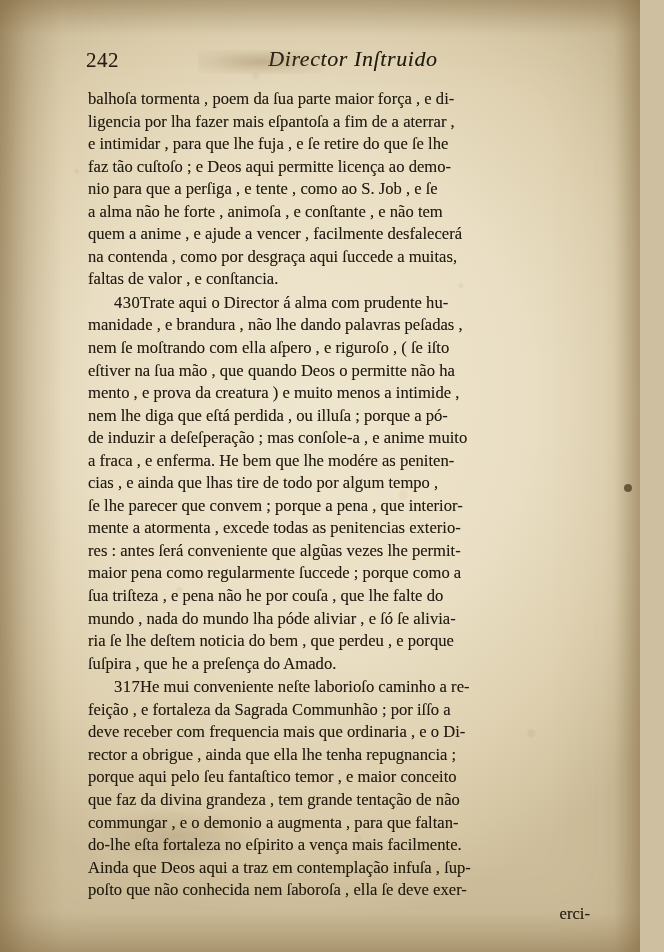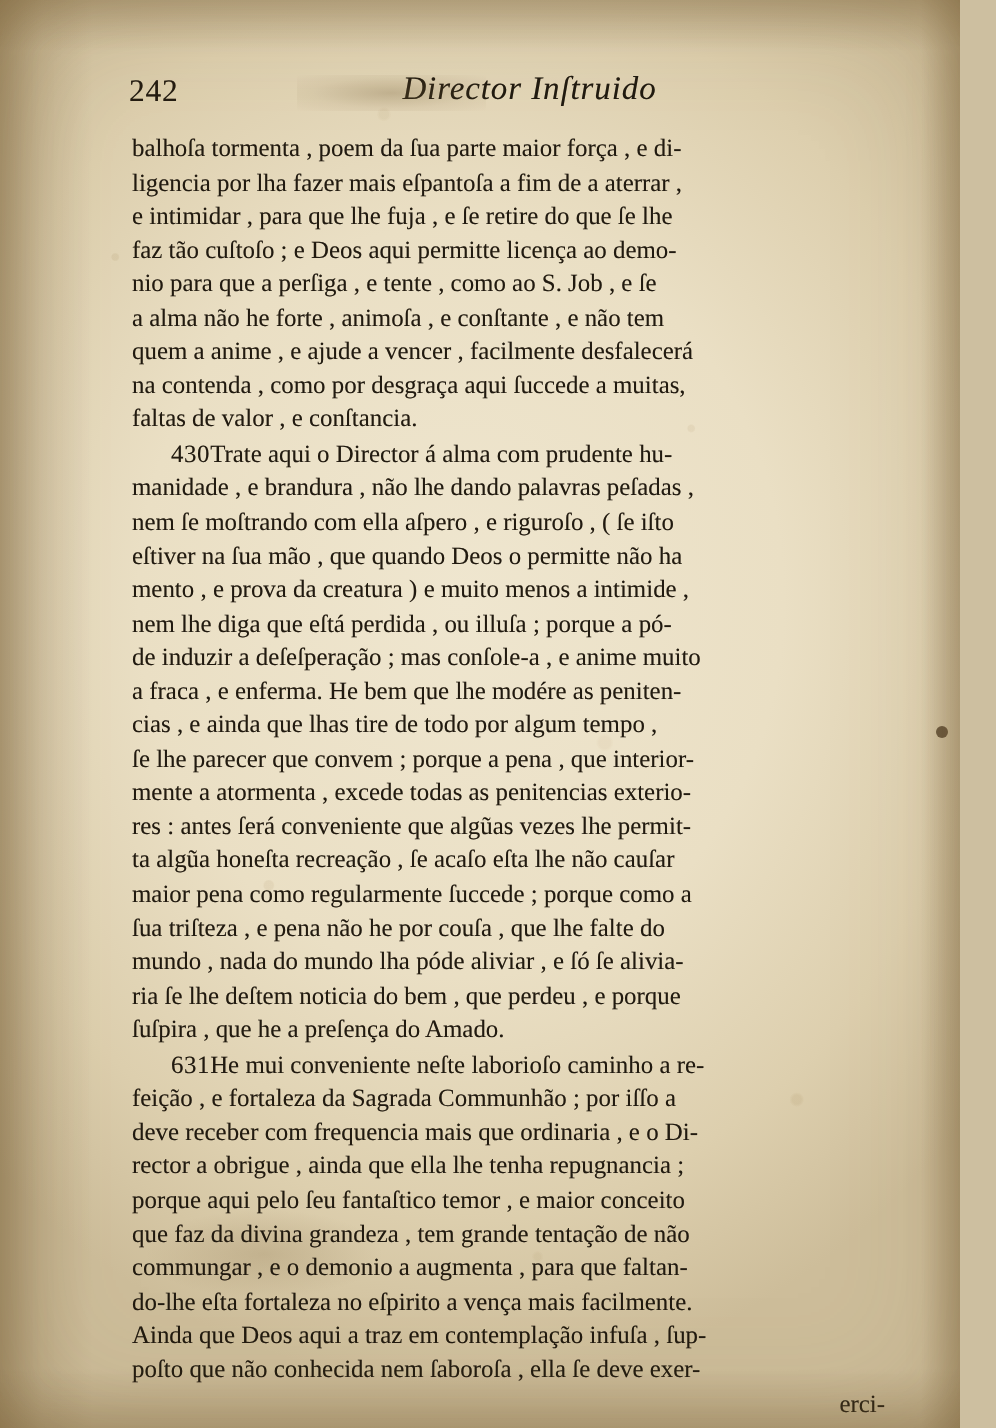--- a/index.html
+++ b/index.html
@@ -252,40 +252,37 @@
       <span class="just">
           <span>ſe lhe parecer que convem ; porque a pena , que interior-</span>
         </span>
       <span class="just">
           <span>mente a atormenta , excede todas as penitencias exterio-</span>
         </span>
       <span class="just">
           <span>res : antes ſerá conveniente que algũas vezes lhe permit-</span>
         </span>
       <span class="just">
-          <span>ta algũa honeſta recreação , ſe acaſo eſta lhe não cauſar</span>
-        </span>
-      <span class="just">
           <span>maior pena como regularmente ſuccede ; porque como a</span>
         </span>
       <span class="just">
           <span>ſua triſteza , e pena não he por couſa , que lhe falte do</span>
         </span>
       <span class="just">
           <span>mundo , nada do mundo lha póde aliviar , e ſó ſe alivia-</span>
         </span>
       <span class="just">
           <span>ria ſe lhe deſtem noticia do bem , que perdeu , e porque</span>
         </span>
       <span class="line">ſuſpira , que he a preſença do Amado.</span>
     </p>
 
     <p class="para">
       <span class="just">
-        <span><span class="indent"></span><span class="num">631</span></span>
+        <span><span class="indent"></span><span class="num">317</span></span>
         <span>He mui conveniente neſte laborioſo caminho a re-</span>
       </span>
       <span class="just">
           <span>feição , e fortaleza da Sagrada Communhão ; por iſſo a</span>
         </span>
       <span class="just">
           <span>deve receber com frequencia mais que ordinaria , e o Di-</span>
         </span>
       <span class="just">
           <span>rector a obrigue , ainda que ella lhe tenha repugnancia ;</span>

